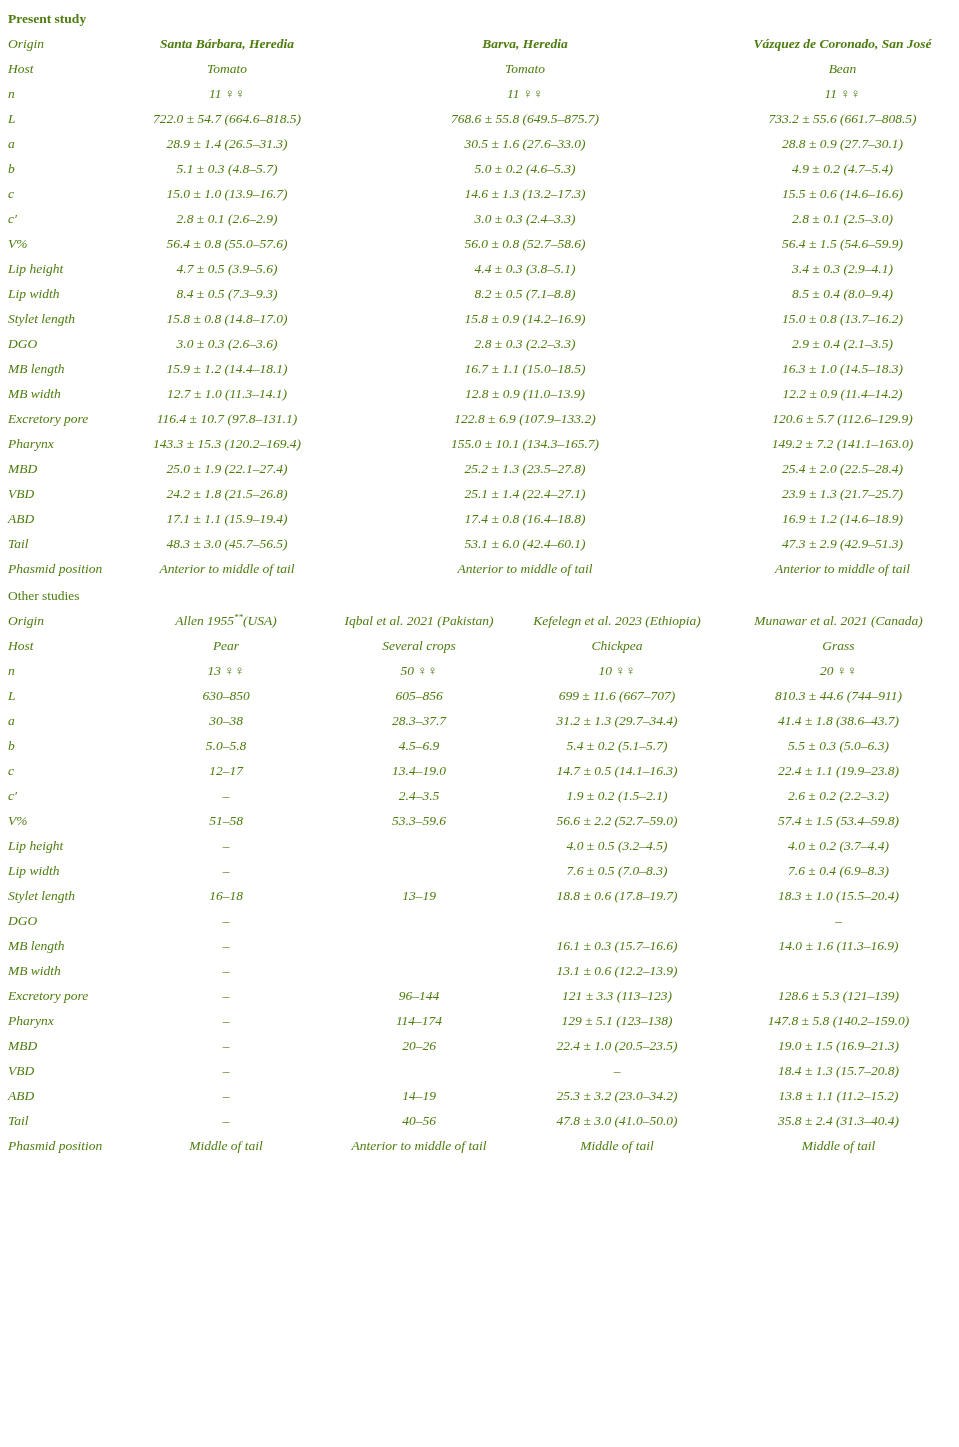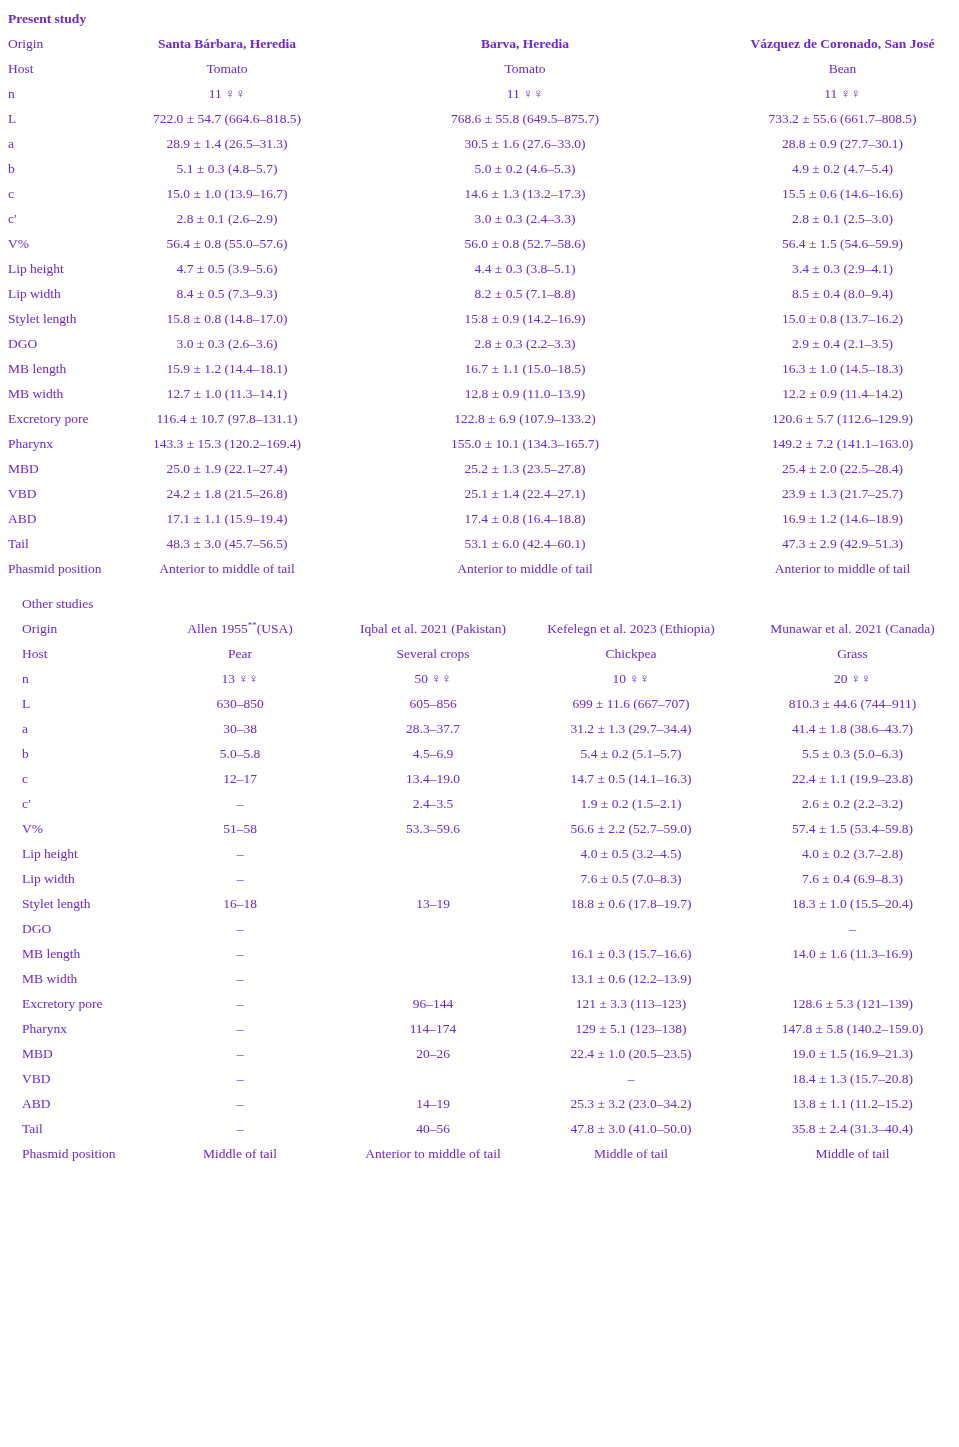--- a/index.html
+++ b/index.html
@@ -6,31 +6,31 @@
     margin: 0;
     padding: 0;
     background: #ffffff;
   }
   .page {
     width: 959px;
     min-height: 1447px;
     box-sizing: border-box;
     padding-top: 6px;
     background: #ffffff;
-    color: #6d28d9;
+    color: #4d7c0f;
     font-family: "Liberation Serif", "DejaVu Serif", "DejaVu Sans", serif;
     font-size: 13.5px;
     line-height: 25px;
   }
   .heading {
     padding-left: 8px;
     line-height: 25px;
   }
   .heading.bold { font-weight: 700; }
-  .table { width: 959px; }
+  .table { width: 959px; font-style: italic; }
   .row {
     display: grid;
     align-items: baseline;
     line-height: 25px;
   }
   .table-3 .row { grid-template-columns: 130px 194px 402px 233px; }
   .table-4 .row { grid-template-columns: 130px 192px 194px 202px 241px; }
   .label {
     padding-left: 8px;
     text-align: left;
@@ -38,21 +38,21 @@
   }
   .cell {
     text-align: center;
     white-space: nowrap;
   }
   .cell.bold { font-weight: 700; }
   sup {
     font-size: 9px;
     line-height: 0;
   }
-  .sec2 { margin-top: 10px; padding-left: 14px; }
+  .sec2 { margin-top: 2px; }
 </style>
 </head>
 <body>
 
 <div class="page">
 
   <section>
     <div class="heading bold">Present study</div>
     <div class="table table-3">
         <div class="row">
@@ -254,21 +254,21 @@
           <div class="cell">51–58</div>
           <div class="cell">53.3–59.6</div>
           <div class="cell">56.6 ± 2.2 (52.7–59.0)</div>
           <div class="cell">57.4 ± 1.5 (53.4–59.8)</div>
         </div>
         <div class="row">
           <div class="label">Lip height</div>
           <div class="cell">–</div>
           <div class="cell"></div>
           <div class="cell">4.0 ± 0.5 (3.2–4.5)</div>
-          <div class="cell">4.0 ± 0.2 (3.7–2.8)</div>
+          <div class="cell">4.0 ± 0.2 (3.7–4.4)</div>
         </div>
         <div class="row">
           <div class="label">Lip width</div>
           <div class="cell">–</div>
           <div class="cell"></div>
           <div class="cell">7.6 ± 0.5 (7.0–8.3)</div>
           <div class="cell">7.6 ± 0.4 (6.9–8.3)</div>
         </div>
         <div class="row">
           <div class="label">Stylet length</div>

